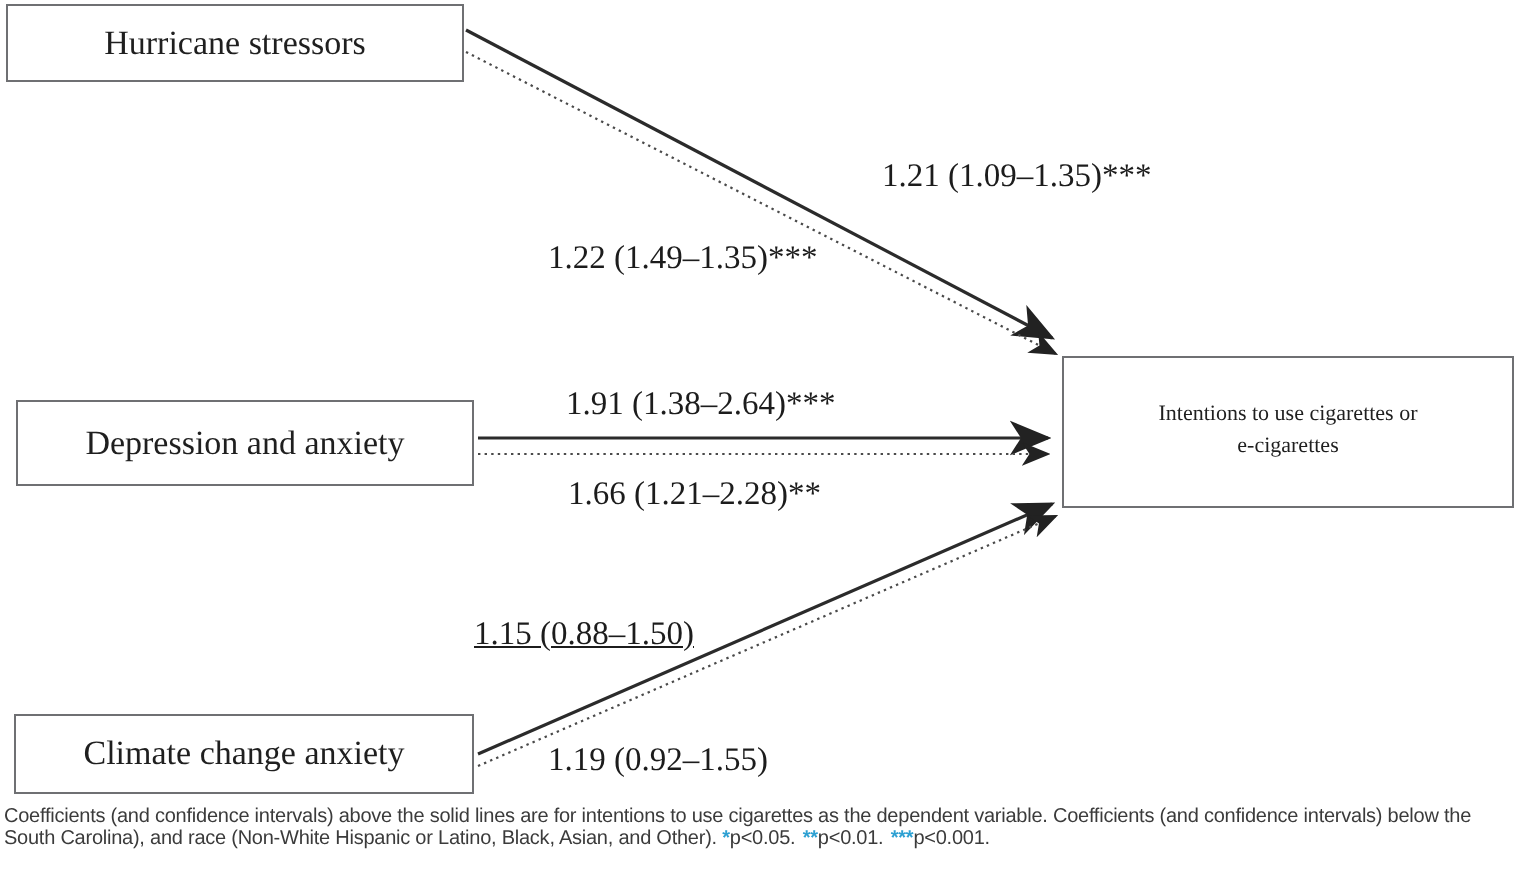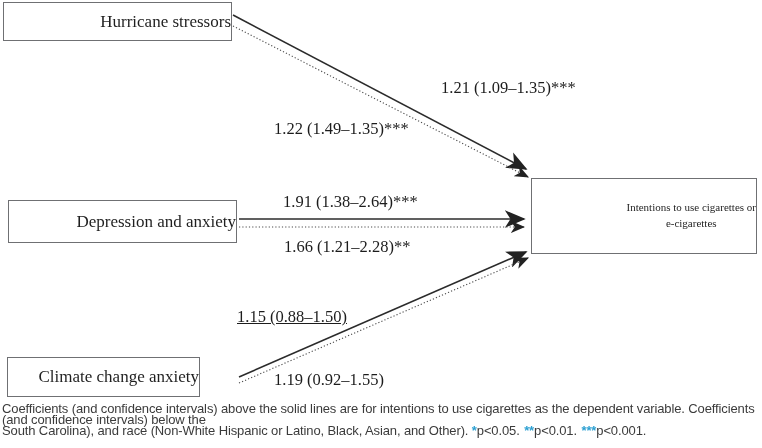--- a/index.html
+++ b/index.html
@@ -21,50 +21,50 @@
     top: 0;
     width: 762px;
     height: 448px;
   }
   .node-box {
     position: absolute;
     background: #ffffff;
     border: 1.3px solid #6f7073;
     display: flex;
     align-items: center;
-    justify-content: flex-end;
+    justify-content: center;
     text-align: center;
     font-size: 17px;
     color: #1f1f1f;
     box-sizing: border-box;
   }
   .box-hurricane { left: 3px;   top: 2px;   width: 229px; height: 39px; }
   .box-depression{ left: 8px;   top: 200px; width: 229px; height: 43px; }
-  .box-climate   { left: 7px;   top: 357px; width: 193px; height: 40px; }
+  .box-climate   { left: 7px;   top: 357px; width: 230px; height: 40px; }
   .box-outcome   { left: 531px; top: 178px; width: 226px; height: 76px; font-size: 11px; }
   .box-outcome .line { line-height: 1.45; }
   .coef {
     position: absolute;
     font-size: 16.5px;
     color: #1c1c1c;
     white-space: nowrap;
   }
   .coef-1s { left: 393px; top: 78px; margin-left: 48px; }
   .coef-1d { left: 274px; top: 119px; }
   .coef-2s { left: 283px; top: 192px; }
   .coef-2d { left: 284px; top: 237px; }
   .coef-3s { left: 237px; top: 307px; text-decoration: underline; }
   .coef-3d { left: 274px; top: 370px; }
   .footnote {
     position: absolute;
     left: 2px;
     top: 404px;
     width: 760px;
     font-family: "Liberation Sans", sans-serif;
-    font-size: 13px;
+    font-size: 10px;
     letter-spacing: -0.12px;
     line-height: 10.9px;
     color: #3b3b3b;
   }
   .footnote .star {
     color: #2da0d2;
     font-weight: bold;
   }
   .footnote .sig-item { margin-right: 1px; }
 </style>

